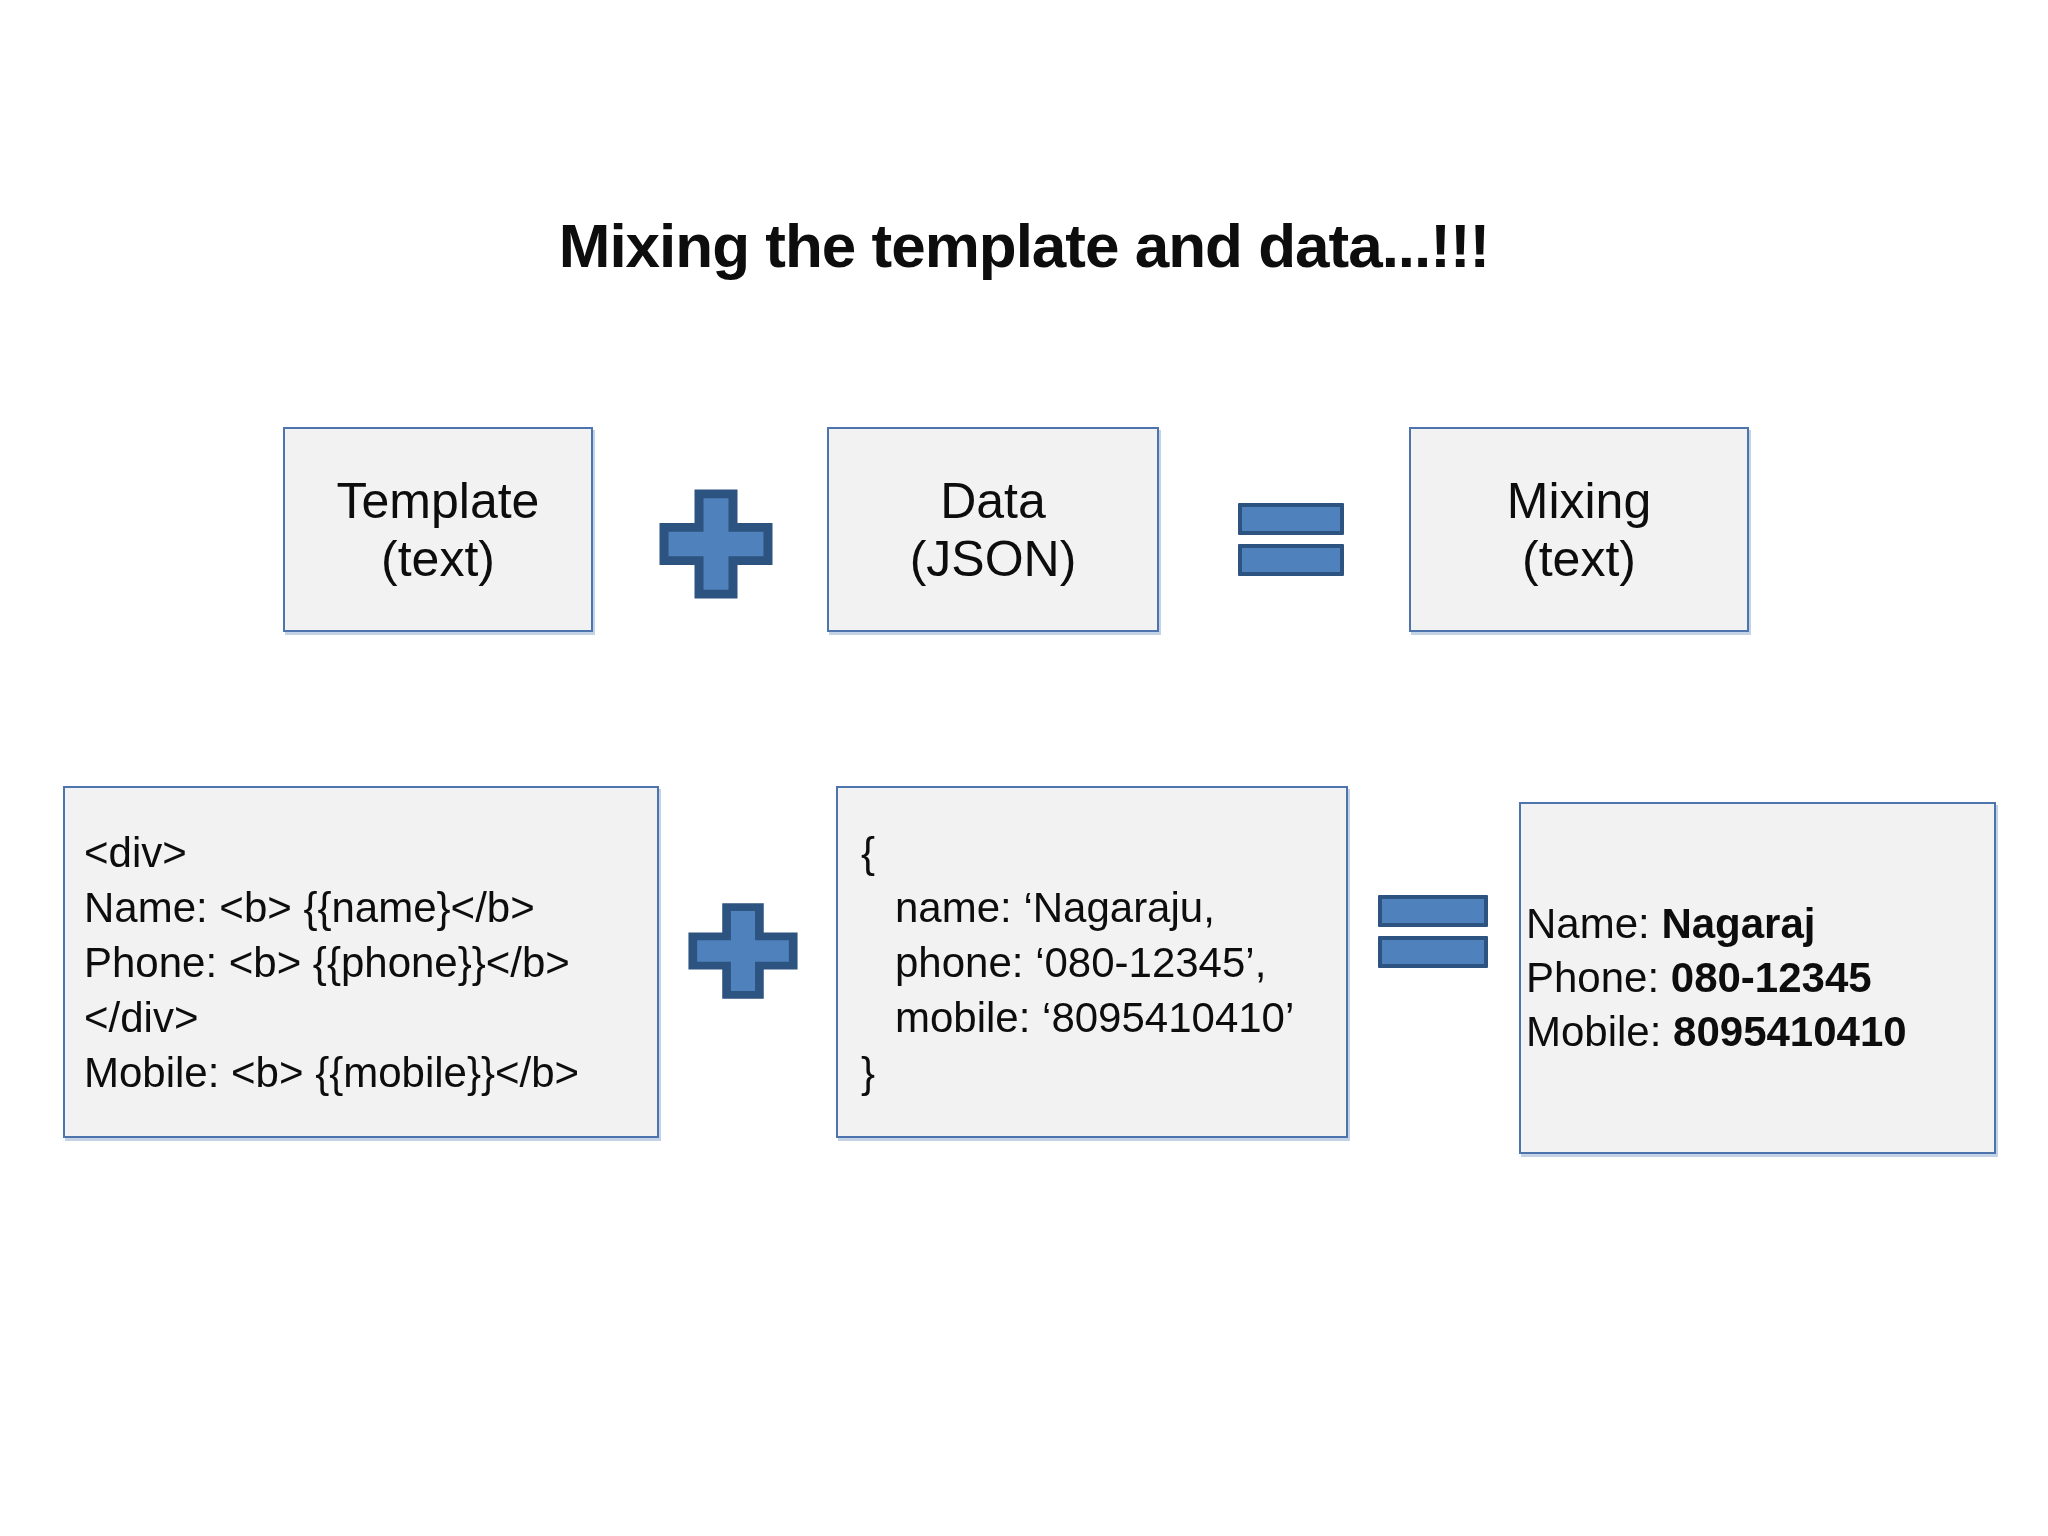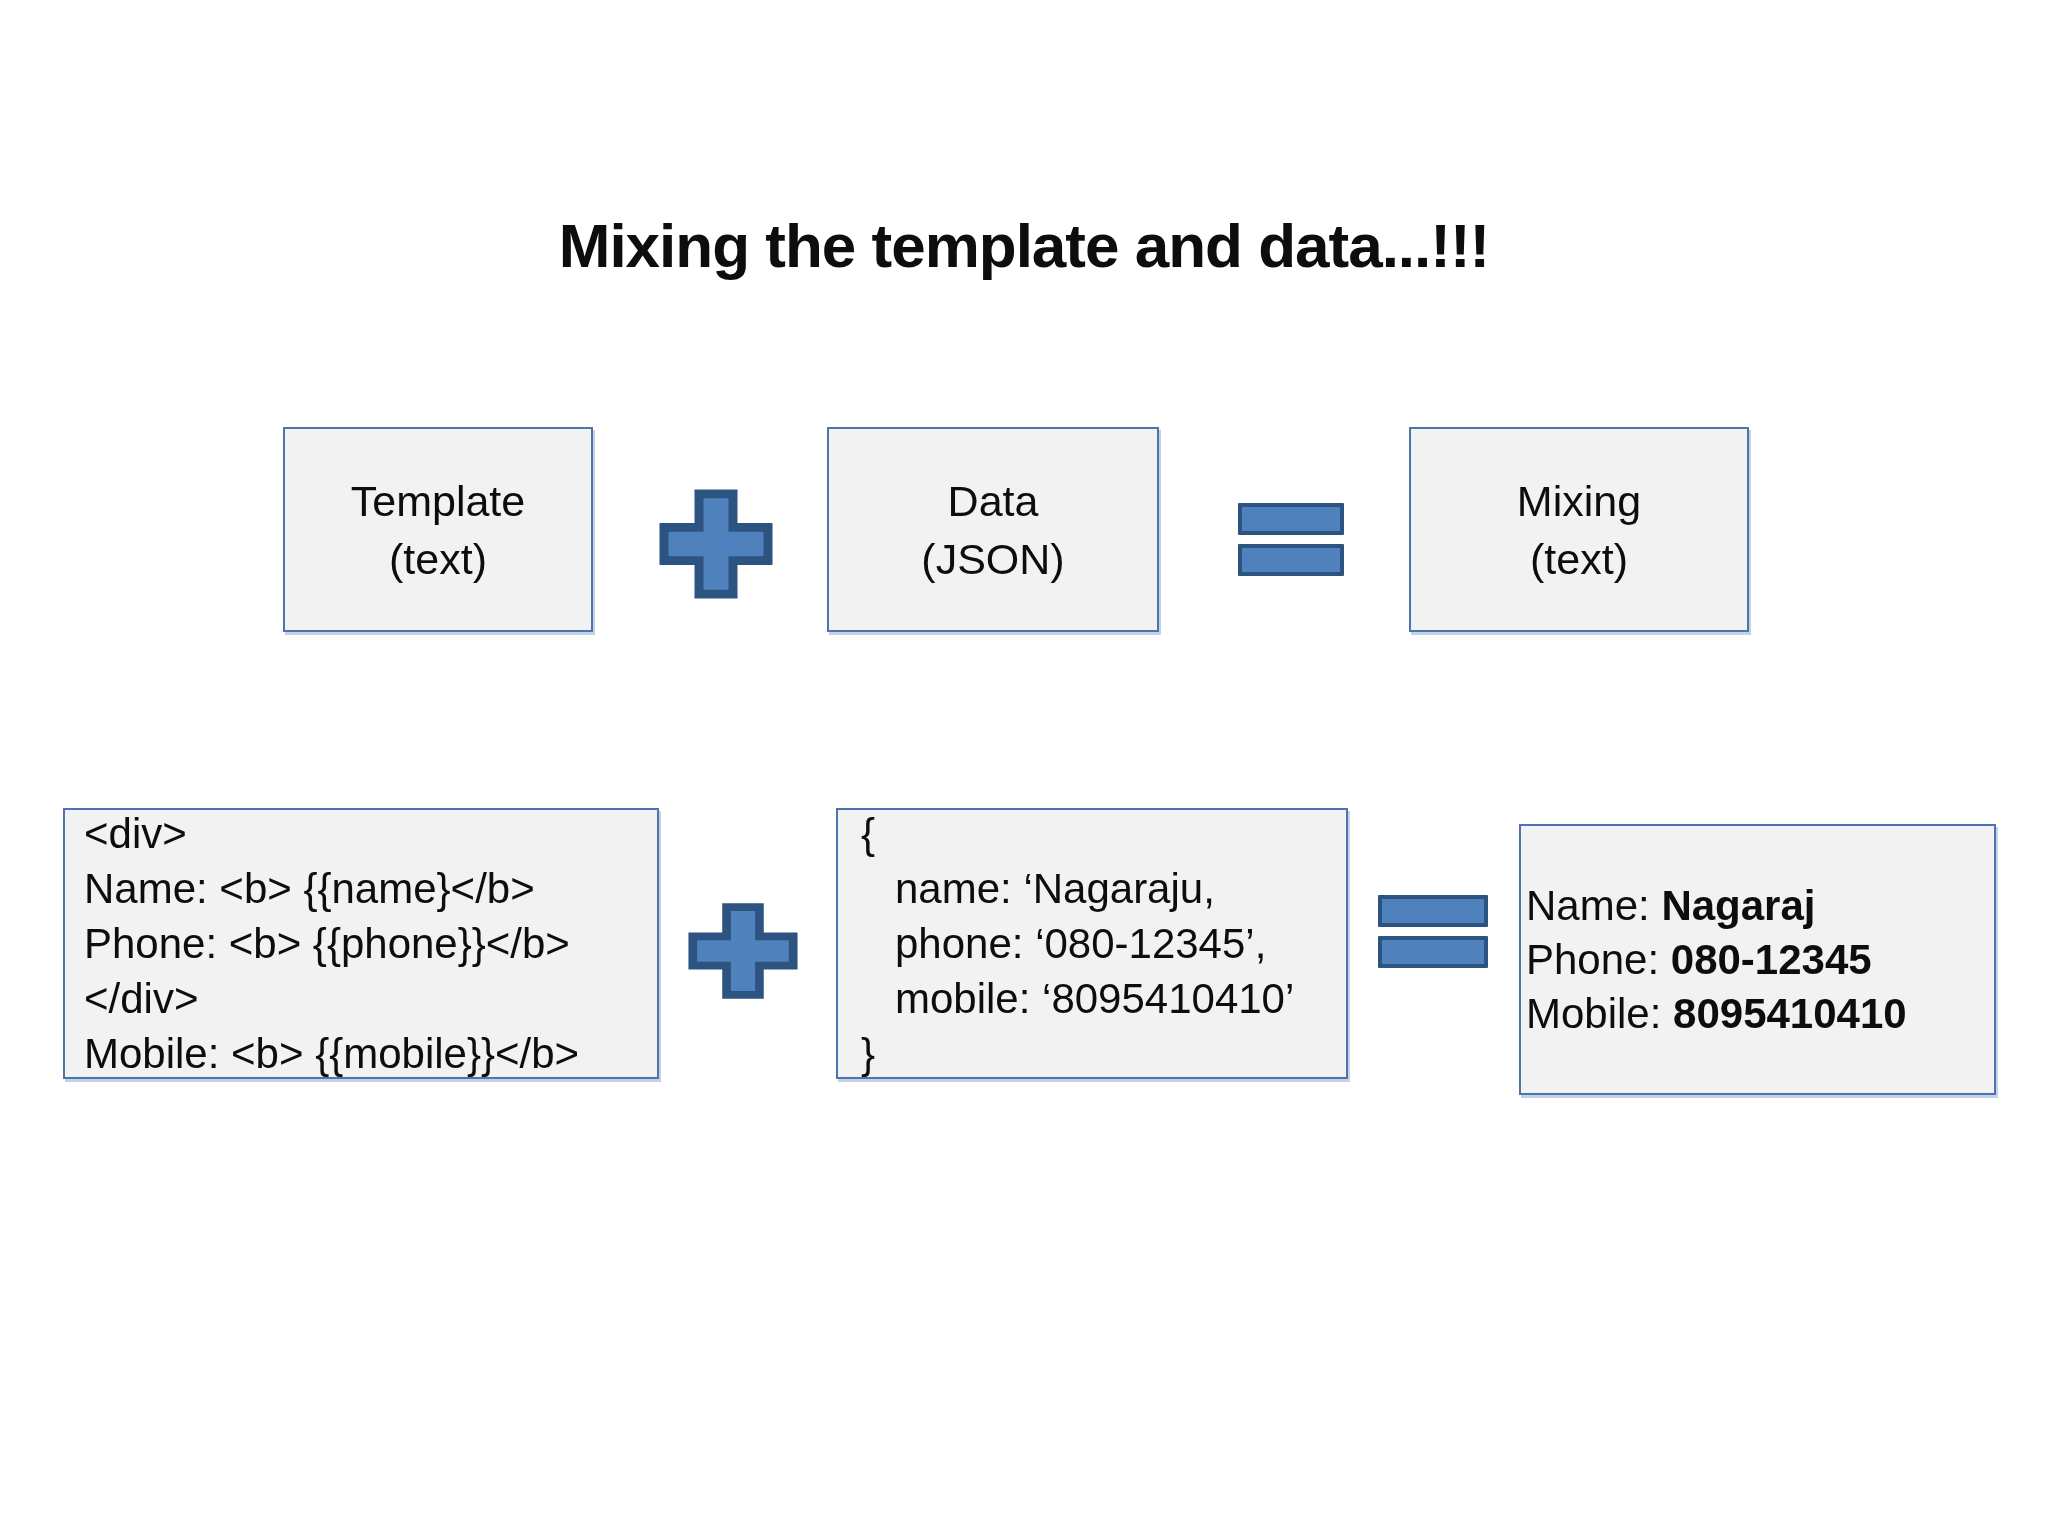--- a/index.html
+++ b/index.html
@@ -34,30 +34,30 @@
     display: flex;
     flex-direction: column;
     justify-content: center;
   }
 
   
   .top-box {
     top: 427px; height: 205px;
     align-items: center;
     text-align: center;
-    font-size: 43px;
+    font-size: 50px;
     line-height: 58px;
   }
   .pos-top-template { left: 283px; width: 310px; }
   .pos-top-data     { left: 827px; width: 332px; }
   .pos-top-markup   { left: 1409px; width: 340px; }
 
   
   .bottom-box {
-    top: 808px; height: 271px;
+    top: 786px; height: 352px;
     font-size: 42px;
     line-height: 55px;
   }
   .pos-code   { left: 63px;   width: 596px; padding-left: 19px; }
   .pos-json   { left: 836px;  width: 512px; padding-left: 23px; }
   .pos-result { left: 1519px; width: 477px; padding-left: 5px; line-height: 54px; margin-top: 16px; }
 
   .code-line { white-space: pre; }
   .indent { padding-left: 34px; }
 

